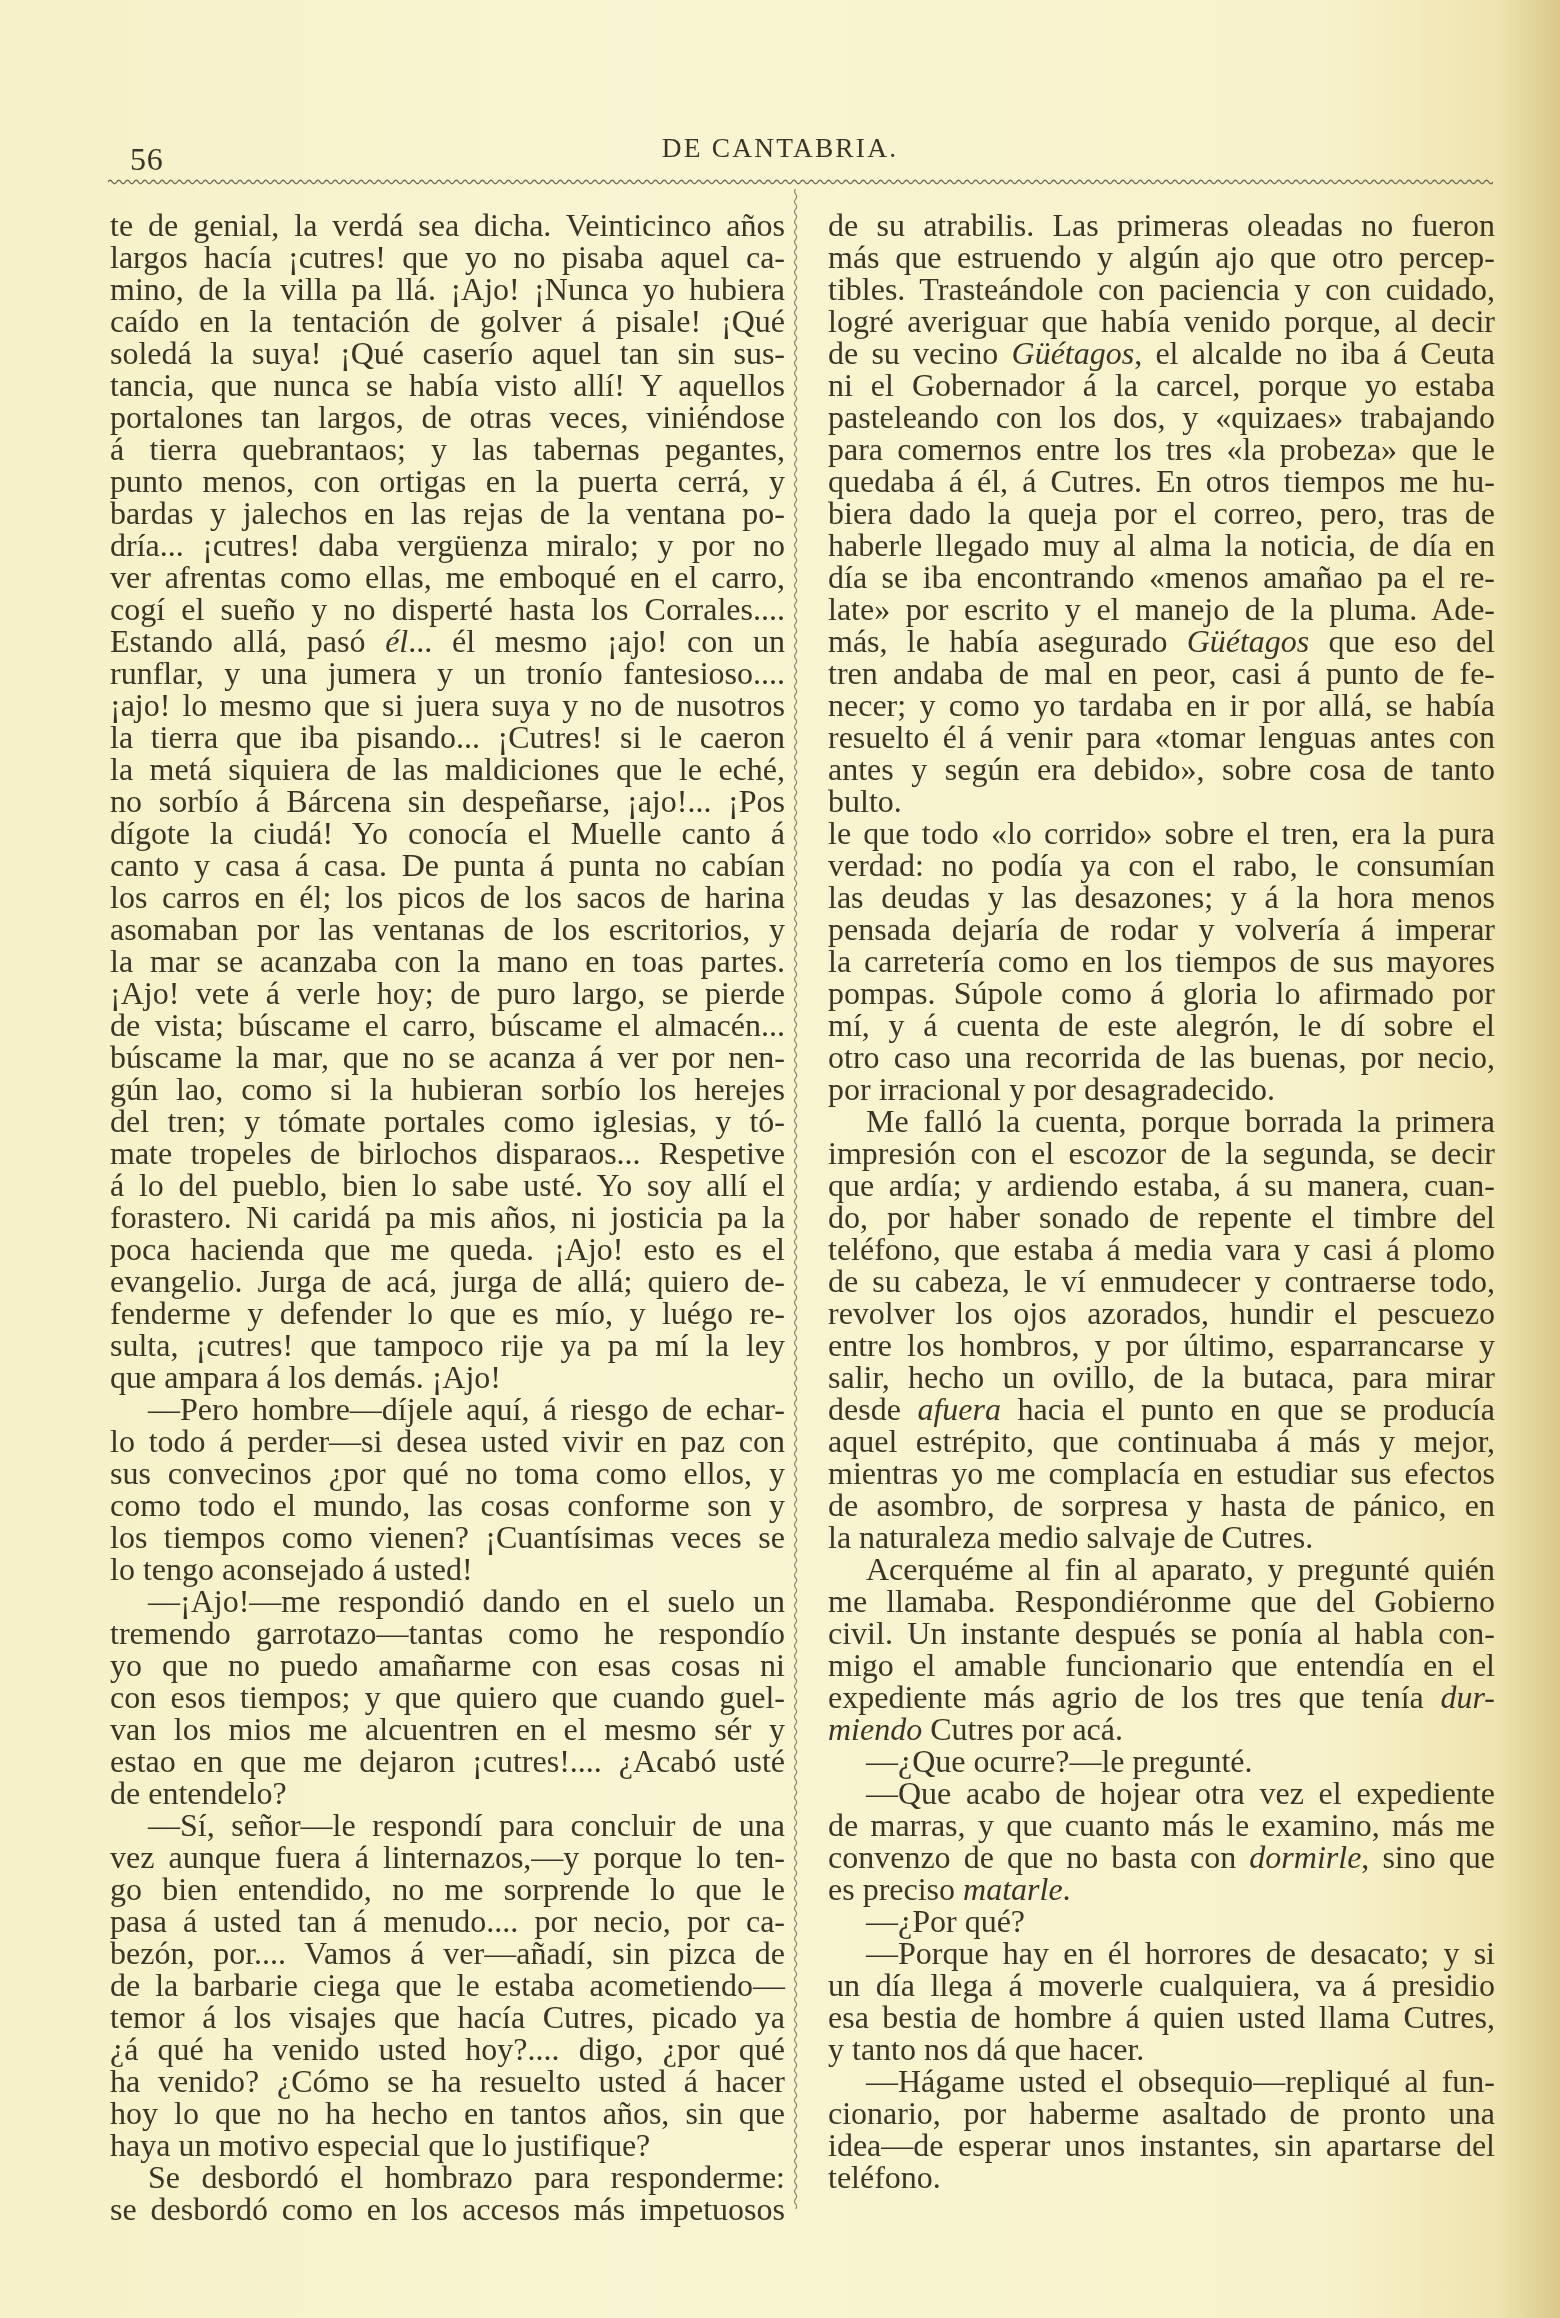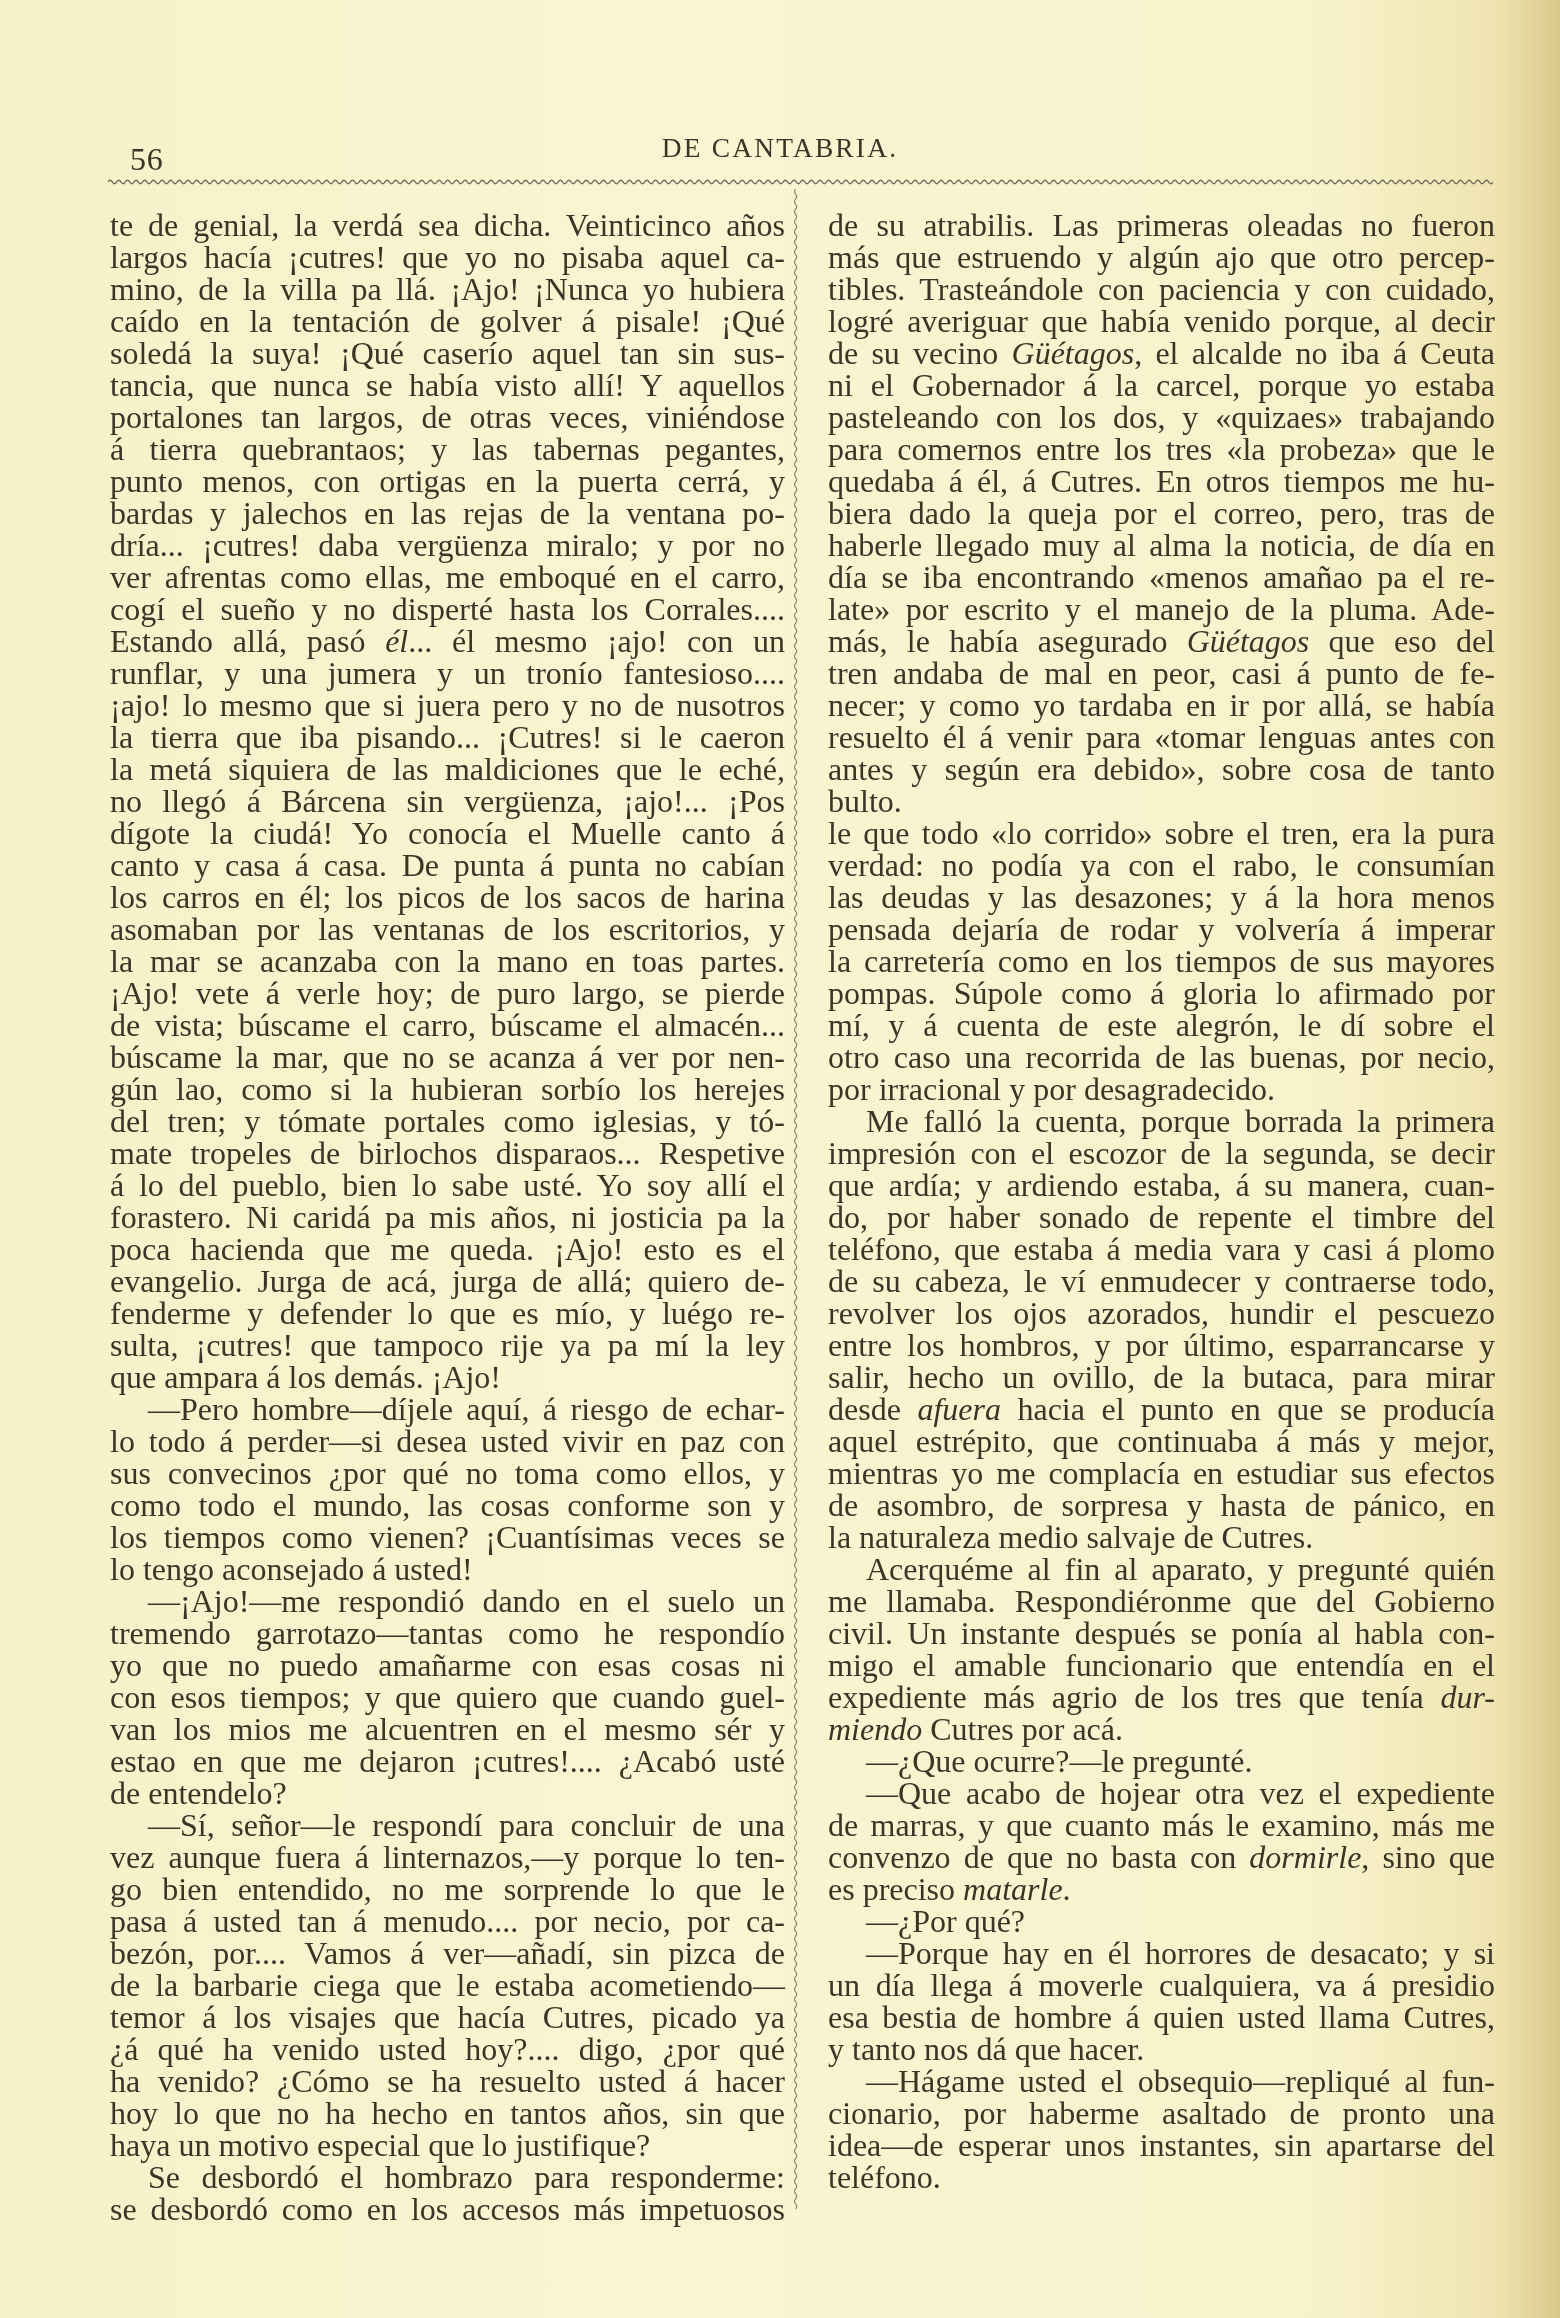--- a/index.html
+++ b/index.html
@@ -60,24 +60,24 @@
     <span class="line">tancia, que nunca se había visto allí! Y aquellos</span>
     <span class="line">portalones tan largos, de otras veces, viniéndose</span>
     <span class="line">á tierra quebrantaos; y las tabernas pegantes,</span>
     <span class="line">punto menos, con ortigas en la puerta cerrá, y</span>
     <span class="line">bardas y jalechos en las rejas de la ventana po-</span>
     <span class="line">dría... ¡cutres! daba vergüenza miralo; y por no</span>
     <span class="line">ver afrentas como ellas, me emboqué en el carro,</span>
     <span class="line">cogí el sueño y no disperté hasta los Corrales....</span>
     <span class="line">Estando allá, pasó <i>él</i>... él mesmo ¡ajo! con un</span>
     <span class="line">runflar, y una jumera y un tronío fantesioso....</span>
-    <span class="line">¡ajo! lo mesmo que si juera pero y no de nusotros</span>
+    <span class="line">¡ajo! lo mesmo que si juera suya y no de nusotros</span>
     <span class="line">la tierra que iba pisando... ¡Cutres! si le caeron</span>
     <span class="line">la metá siquiera de las maldiciones que le eché,</span>
-    <span class="line">no llegó á Bárcena sin vergüenza, ¡ajo!... ¡Pos</span>
+    <span class="line">no sorbío á Bárcena sin despeñarse, ¡ajo!... ¡Pos</span>
     <span class="line">dígote la ciudá! Yo conocía el Muelle canto á</span>
     <span class="line">canto y casa á casa. De punta á punta no cabían</span>
     <span class="line">los carros en él; los picos de los sacos de harina</span>
     <span class="line">asomaban por las ventanas de los escritorios, y</span>
     <span class="line">la mar se acanzaba con la mano en toas partes.</span>
     <span class="line">¡Ajo! vete á verle hoy; de puro largo, se pierde</span>
     <span class="line">de vista; búscame el carro, búscame el almacén...</span>
     <span class="line">búscame la mar, que no se acanza á ver por nen-</span>
     <span class="line">gún lao, como si la hubieran sorbío los herejes</span>
     <span class="line">del tren; y tómate portales como iglesias, y tó-</span>

